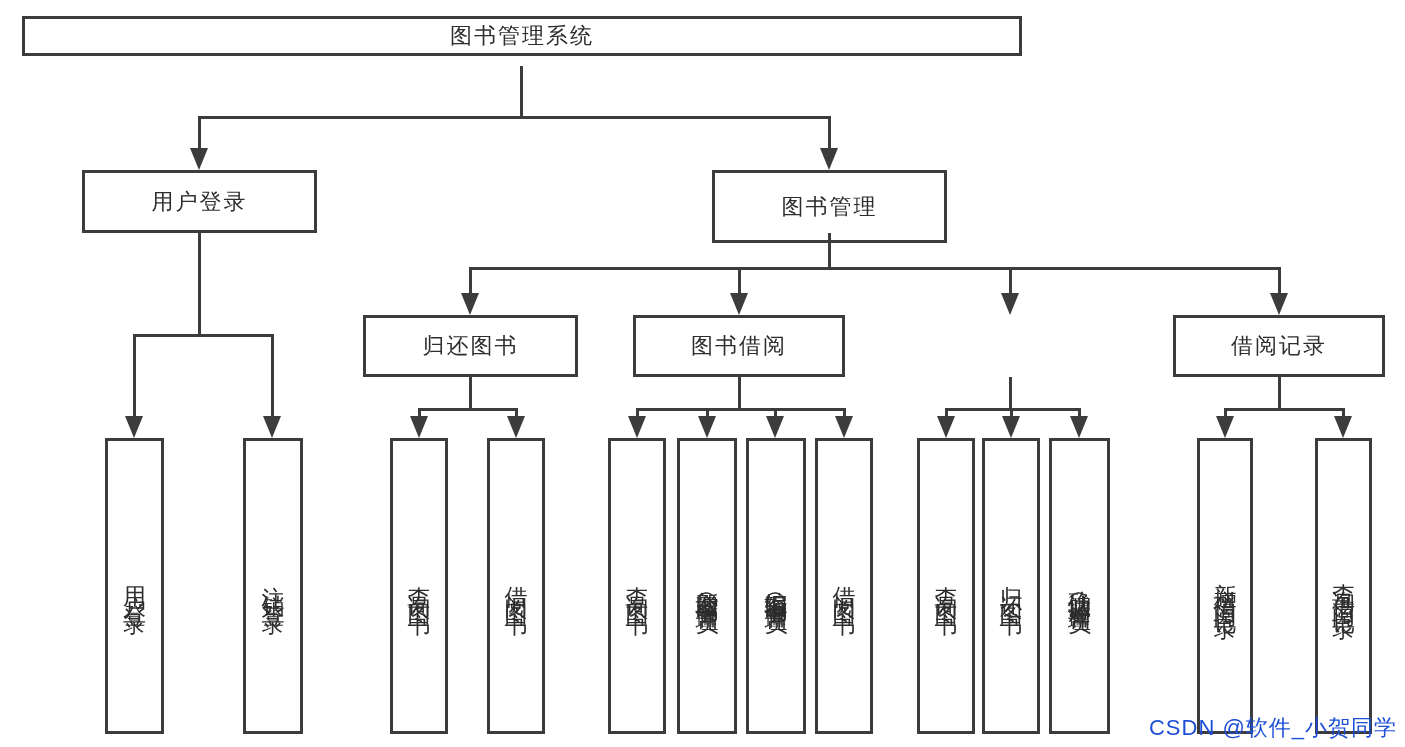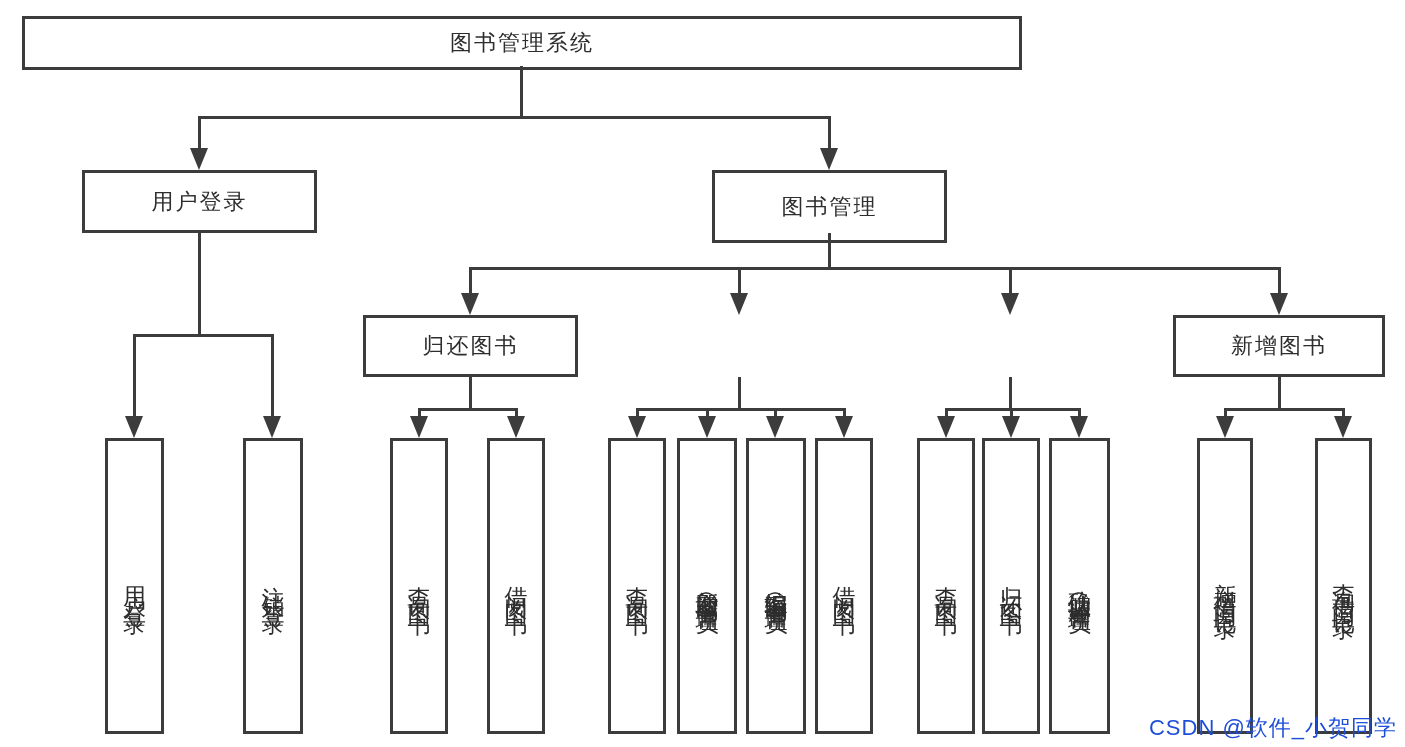--- a/index.html
+++ b/index.html
@@ -26,40 +26,43 @@
   .wm{
     position:absolute;right:8px;bottom:4px;font-size:22px;color:#1d4ed8;
     letter-spacing:1px;z-index:5;
   }
 </style>
 </head>
 <body>
 
 <div class="stage">
 
-  <div class="box" style="left:22px;top:16px;width:1000px;height:54px;">
+  <div class="box" style="left:22px;top:16px;width:1000px;height:40px;">
     <span>图书管理系统</span>
   </div>
 
   <div class="box" style="left:82px;top:170px;width:235px;height:63px;">
     <span>用户登录</span>
   </div>
 
   <div class="box" style="left:712px;top:170px;width:235px;height:73px;">
     <span>图书管理</span>
   </div>
 
   <div class="box" style="left:363px;top:315px;width:215px;height:62px;">
     <span>归还图书</span>
   </div>
 
+  <div class="box" style="left:633px;top:315px;width:212px;height:62px;">
+    <span>图书借阅</span>
+  </div>
 
 
   <div class="box" style="left:1173px;top:315px;width:212px;height:62px;">
-    <span>新增图书</span>
+    <span>借阅记录</span>
   </div>
 
   <div class="box leaf" style="left:105px;top:438px;width:59px;height:296px;">
     <span>用户登录</span>
   </div>
   <div class="box leaf" style="left:243px;top:438px;width:60px;height:296px;">
     <span>注销登录</span>
   </div>
 
   <div class="box leaf" style="left:390px;top:438px;width:58px;height:296px;">

